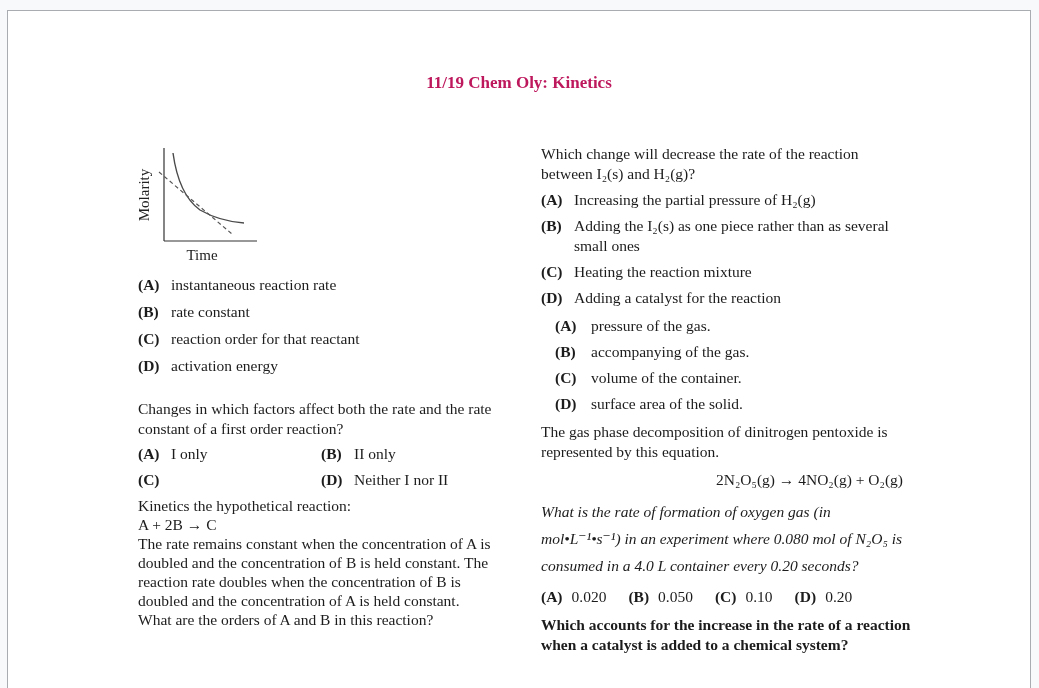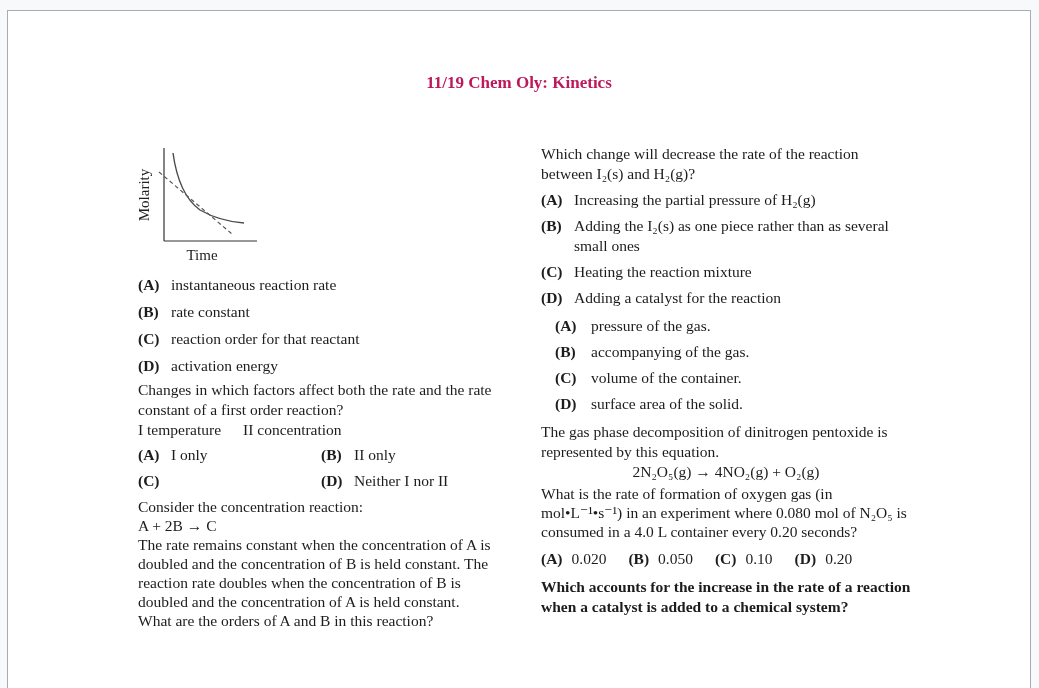--- a/index.html
+++ b/index.html
@@ -26,37 +26,37 @@
   .col-right { left:533px; width:370px; }
 
   .stem { margin:0; }
   .opt { display:flex; margin-top:6px; align-items:baseline; }
   .col-left .opt { margin-top:7px; }
   .ol { font-weight:bold; flex:0 0 33px; }
   .ot { flex:1; }
   .opts { margin-top:1px; }
 
   
-  .q2L { margin-top:4px; }
+  .q2L { margin-top:23px; }
   .q3L { margin-top:6px; line-height:19px; }
   .q2R, .q3R, .q4R { margin-top:8px; }
 
   .roman-line { display:flex; gap:22px; }
 
   .optgrid {
     display:grid; grid-template-columns:183px 1fr;
     row-gap:6px; margin-top:5px;
   }
   .optgrid .opt { margin-top:0; }
 
   .indent-opts .opt { padding-left:14px; }
   .indent-opts .ol { flex:0 0 36px; }
 
-  .equation { text-align:center; margin:0; line-height:20px; }
-  .q3R-question { margin:2px 0 6px 0; line-height:19px; }
+  .equation { text-align:right; margin:8px; line-height:20px; }
+  .q3R-question { margin:2px 0 6px 0; line-height:27px;font-style:italic; }
 
   .inline-opts { display:flex; gap:22px; margin-top:8px; }
   .inline-opts .pair { display:flex; }
   .inline-opts .ol { flex:none; margin-right:9px; }
 
   .q4R .stem { line-height:19.5px;font-weight:bold; }
 
   .diagram { margin:2px 0 4px 0; }
   .diagram svg { display:block; }
   .axis-label { font-size:15px; fill:#222; font-family:"Liberation Serif","DejaVu Serif",serif; }
@@ -102,45 +102,41 @@
         </div>
         <div class="opt">
           <span class="ol">(D)</span>
           <span class="ot">activation energy</span>
         </div>
       </div>
     </section>
 
     <section class="q2L">
       <p class="stem">Changes in which factors affect both the rate and the rate constant of a first order reaction?</p>
-      <div class="roman-line">
-        <span>I temperature</span>
-        <span>II concentration</span>
-      </div>
       <div class="optgrid">
         <div class="opt">
           <span class="ol">(A)</span>
           <span class="ot">I only</span>
         </div>
         <div class="opt">
           <span class="ol">(B)</span>
           <span class="ot">II only</span>
         </div>
         <div class="opt">
           <span class="ol">(C)</span>
         </div>
         <div class="opt">
           <span class="ol">(D)</span>
           <span class="ot">Neither I nor II</span>
         </div>
       </div>
     </section>
 
     <section class="q3L">
-      <p class="stem">Consider the concentration reaction:</p>
+      <p class="stem">Kinetics the hypothetical reaction:</p>
       <p class="stem">A + 2B → C</p>
       <p class="stem">The rate remains constant when the concentration of A is doubled and the concentration of B is held constant. The reaction rate doubles when the concentration of B is doubled and the concentration of A is held constant.</p>
       <p class="stem">What are the orders of A and B in this reaction?</p>
     </section>
 
   </div>
 
   <div class="col col-right">
 
     <section>

